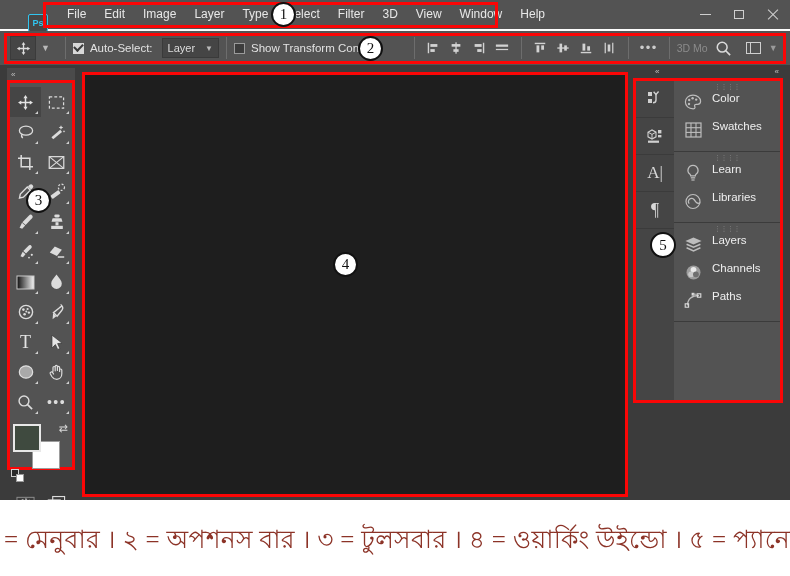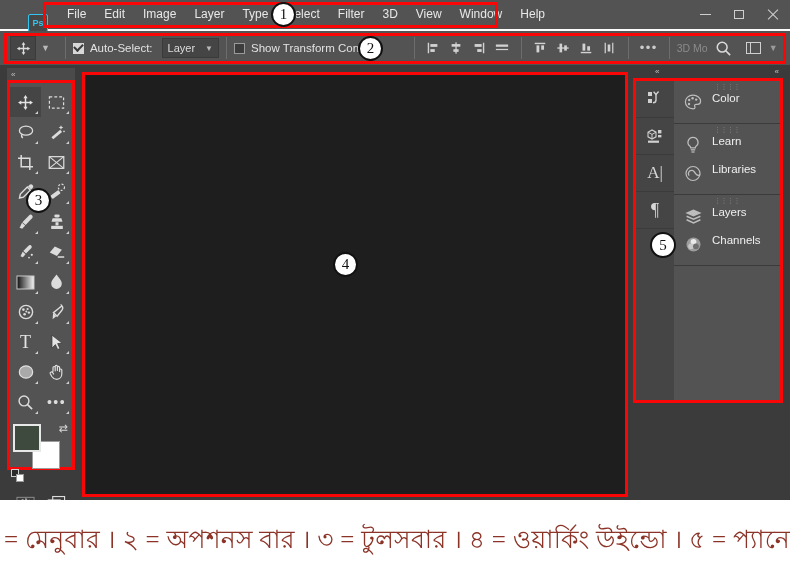--- a/index.html
+++ b/index.html
@@ -622,20 +622,32 @@
               <span class="pico">
                 <svg width="18" height="16" viewBox="0 0 18 16">
                     <path d="M9 1.2c4.3 0 7.6 2.7 7.6 6.1 0 2.2-1.6 3-3 3h-1.4c-1 0-1.7.6-1.7 1.4 0 .7.5 1 .5 1.7 0 .8-.7 1.4-1.8 1.4C4.6 14.8 1.4 11.8 1.4 8 1.4 4.2 4.6 1.2 9 1.2z" fill="none" stroke="#bdbdbd" stroke-width="1.2"></path>
                     <circle cx="5.2" cy="6" r="1.2" fill="#bdbdbd"></circle>
                     <circle cx="8.6" cy="4.2" r="1.2" fill="#bdbdbd"></circle>
                     <circle cx="12.2" cy="5.6" r="1.2" fill="#bdbdbd"></circle>
                     <circle cx="5" cy="10" r="1.2" fill="#bdbdbd"></circle>
                   </svg>
               </span>
               <span class="plabel">Color</span>
+            </div>
+            <div class="prow">
+              <span class="pico">
+                <svg width="17" height="16" viewBox="0 0 17 16">
+                    <rect x="1" y="1" width="15" height="14" fill="none" stroke="#bdbdbd" stroke-width="1.2"></rect>
+                    <line x1="6" y1="1" x2="6" y2="15" stroke="#bdbdbd" stroke-width="1.1"></line>
+                    <line x1="11" y1="1" x2="11" y2="15" stroke="#bdbdbd" stroke-width="1.1"></line>
+                    <line x1="1" y1="5.7" x2="16" y2="5.7" stroke="#bdbdbd" stroke-width="1.1"></line>
+                    <line x1="1" y1="10.4" x2="16" y2="10.4" stroke="#bdbdbd" stroke-width="1.1"></line>
+                  </svg>
+              </span>
+              <span class="plabel">Swatches</span>
             </div>
           </div>
 
           <div class="pgroup">
             <div class="pgrip">⋮⋮⋮⋮</div>
             <div class="prow">
               <span class="pico">
                 <svg width="16" height="18" viewBox="0 0 16 18">
                     <path d="M8 1.3a5 5 0 013 9c-.5.4-.7.9-.7 1.5H5.7c0-.6-.2-1.1-.7-1.5a5 5 0 013-9z" fill="none" stroke="#bdbdbd" stroke-width="1.3"></path>
                     <rect x="5.8" y="13.2" width="4.4" height="1.3" fill="#bdbdbd"></rect>
@@ -671,20 +683,32 @@
               <span class="pico">
                 <svg width="17" height="17" viewBox="0 0 17 17">
                     <circle cx="8.5" cy="8.5" r="7" fill="#9d9d9d"></circle>
                     <circle cx="8.5" cy="5.8" r="2.9" fill="#eaeaea"></circle>
                     <circle cx="6.1" cy="10.3" r="2.9" fill="#c8c8c8"></circle>
                     <circle cx="10.9" cy="10.3" r="2.9" fill="#6f6f6f"></circle>
                   </svg>
               </span>
               <span class="plabel">Channels</span>
             </div>
+            <div class="prow">
+              <span class="pico">
+                <svg width="19" height="16" viewBox="0 0 19 16">
+                    <path d="M3.5 13.5C3.5 7 8 3.5 15 3.5" fill="none" stroke="#bdbdbd" stroke-width="1.3"></path>
+                    <rect x="1.2" y="11.8" width="3.4" height="3.4" fill="none" stroke="#dcdcdc" stroke-width="1.1"></rect>
+                    <rect x="13.4" y="1.8" width="3.4" height="3.4" fill="none" stroke="#dcdcdc" stroke-width="1.1"></rect>
+                    <rect x="7.6" y="0.8" width="2.8" height="2.8" fill="#dcdcdc"></rect>
+                    <line x1="9" y1="2.2" x2="14" y2="2.2" stroke="#bdbdbd" stroke-width="1"></line>
+                  </svg>
+              </span>
+              <span class="plabel">Paths</span>
+            </div>
           </div>
 
           <div class="pfill"></div>
         </div>
       </div>
     </div>
   </div>
 
   <div class="badge b1">1</div>
   <div class="badge b2">2</div>

